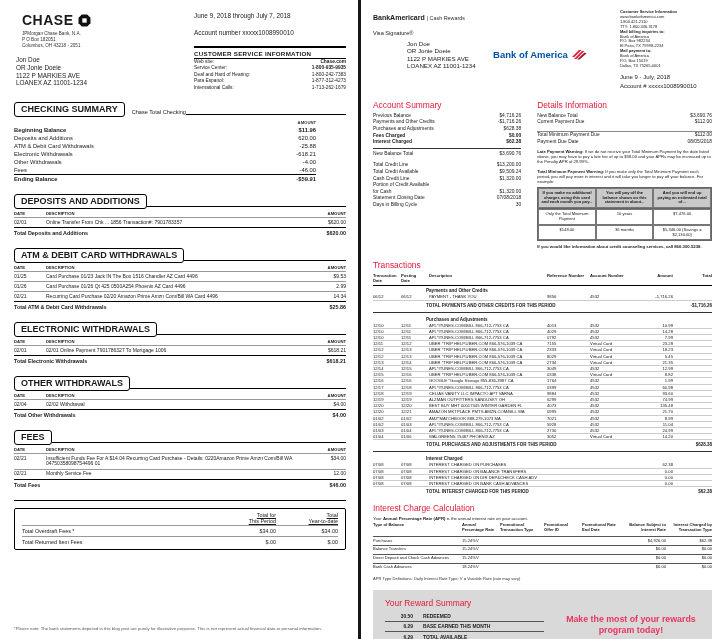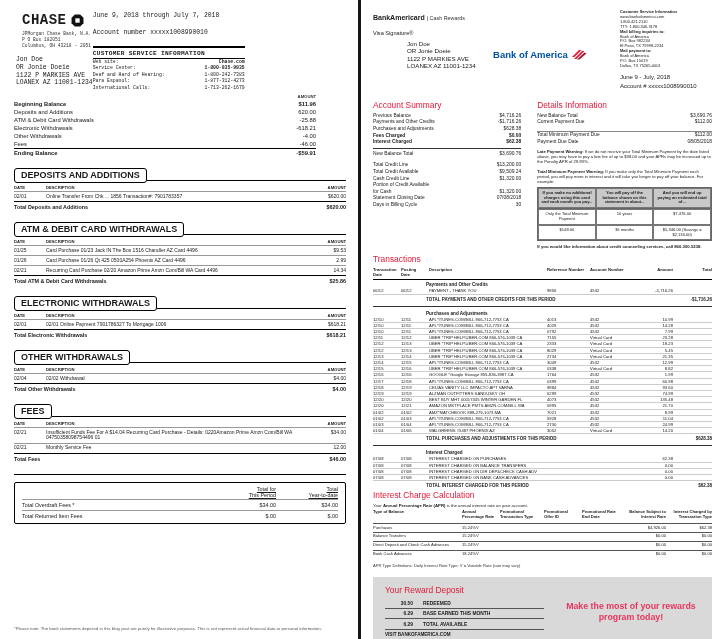--- a/index.html
+++ b/index.html
@@ -5,21 +5,21 @@
   * { margin:0; padding:0; box-sizing:border-box; }
   html,body { width:720px; height:639px; }
   body { font-family:"Liberation Sans", sans-serif; background:#fff; color:#1a1a1a; overflow:hidden; }
   .page { display:flex; width:720px; height:639px; }
 
   
   .left { width:358px; padding:12px 12px 6px 14px; position:relative; }
   .divider { width:3px; background:#161616; }
   .right { flex:1; padding:10px 8px 6px 12px; position:relative; overflow:hidden; }
 
-  .c-head { display:flex; align-items:flex-start;font-family:Liberation Mono, monospace; }
+  .c-head { display:flex; justify-content:space-between; align-items:flex-start; }
   .c-logo-row { display:flex; align-items:center; gap:4px; margin-left:8px; }
   .c-logo-text { font-weight:bold; font-size:14px; letter-spacing:.5px; }
   .c-addr { font-size:4.6px; line-height:5.8px; color:#333; margin:3px 0 0 8px; }
   .c-right { width:152px; font-size:6.4px; }
   .c-period { margin-bottom:10px; }
   .c-acct { margin-bottom:10px; }
   .sv-box { border-top:2.4px solid #000; }
   .sv-title { font-size:6.2px; font-weight:bold; letter-spacing:.3px; border-bottom:1px solid #000; padding:1.5px 0; }
   .sv-row { display:flex; justify-content:space-between; font-size:4.8px; line-height:6.4px; }
   .sv-row.vb .sv-val { font-weight:bold; }
@@ -72,21 +72,21 @@
   .as-row.gap { margin-top:5px; }
   .as-row.tline { border-top:.7px solid #888; }
 
   .warn { font-size:4.2px; line-height:5.1px; margin-top:4px; }
   .warn b { font-weight:bold; }
   .mp-table { display:grid; grid-template-columns:1fr 1fr 1fr; border:.7px solid #666; margin-top:3px; font-size:4.1px; line-height:4.8px; text-align:center; }
   .mp-cell { border:.5px solid #777; padding:2px 2px; }
   .mp-cell.h { background:#c9c9c9; font-weight:bold; }
   .counsel { font-size:4.3px; font-weight:bold; margin-top:3px; line-height:5px; }
 
-  .tx-wrap { margin-top:5px; }
+  .tx-wrap { margin-top:11px; }
   .tx-grid { display:grid; grid-template-columns:25px 25px 1fr 40px 40px 40px 36px; column-gap:3px; }
   .tx-headrow { font-size:4.2px; font-weight:bold; line-height:5px; padding-bottom:2px; border-bottom:1px solid #000; }
   .tx-row { font-size:4.2px; line-height:5.2px; border-bottom:.4px solid #ccc; }
   .tx-num { text-align:right; }
   .tx-group { font-weight:bold; font-size:4.6px; padding:2px 0 1px 53px; }
   .tx-total { display:grid; grid-template-columns:1fr 36px; font-weight:bold; font-size:4.5px; padding:2px 0; }
   .tx-total .lbl { padding-left:53px; }
   .tx-total .val { text-align:right; }
   .tx-sep { border-top:1.6px solid #333; margin:2px 0; }
 
@@ -164,20 +164,25 @@
 
               <div class="sv-row">
                 <span class="sv-lbl">International Calls:</span>
                 <span class="sv-val">1-713-262-1679</span>
               </div>
             </div>
         </div>
       </div>
     </div>
 
+    <div class="sec-head">
+      <span class="sec-box">CHECKING SUMMARY</span>
+      <span class="sec-sub">Chase Total Checking</span>
+      <span class="sec-line"></span>
+    </div>
     <div class="cs-table">
       <div class="cs-amt-h">AMOUNT</div>
       <div>
 
           <div class="cs-row b">
             <span>Beginning Balance</span>
             <span>$11.96</span>
           </div>
 
           <div class="cs-row">
@@ -822,21 +827,21 @@
             <span class="tx-num">0.00</span>
             <span class="tx-num"></span>
           </div>
         </div>
       <div class="tx-total">
         <span class="lbl">TOTAL INTEREST CHARGED FOR THIS PERIOD</span>
         <span class="val">$62.38</span>
       </div>
     </div>
 
-    <div style="">
+    <div style="margin-top:7px;">
       <div class="red-h">Interest Charge Calculation</div>
       <div class="icc-note">
         <span>Your </span><b>Annual Percentage Rate (APR)</b><span> is the annual interest rate on your account.</span>
       </div>
       <div class="icc-grid icc-h">
         <span>Type of Balance</span>
         <span>Annual Percentage Rate</span>
         <span>Promotional Transaction Type</span>
         <span>Promotional Offer ID</span>
         <span>Promotional Rate End Date</span>
@@ -883,21 +888,21 @@
             <span></span>
             <span class="icc-num">$0.00</span>
             <span class="icc-num">$0.00</span>
           </div>
         </div>
       <div class="icc-foot">APR Type Definitions: Daily Interest Rate Type: V = Variable Rate (rate may vary)</div>
     </div>
 
     <div class="reward">
       <div>
-        <div class="rw-title">Your Reward Deposit</div>
+        <div class="rw-title">Your Reward Summary</div>
         <div>
 
             <div class="rw-row">
               <span class="rw-amt">30.50</span>
               <span class="rw-lbl">REDEEMED</span>
             </div>
 
             <div class="rw-row">
               <span class="rw-amt">6.29</span>
               <span class="rw-lbl">BASE EARNED THIS MONTH</span>

